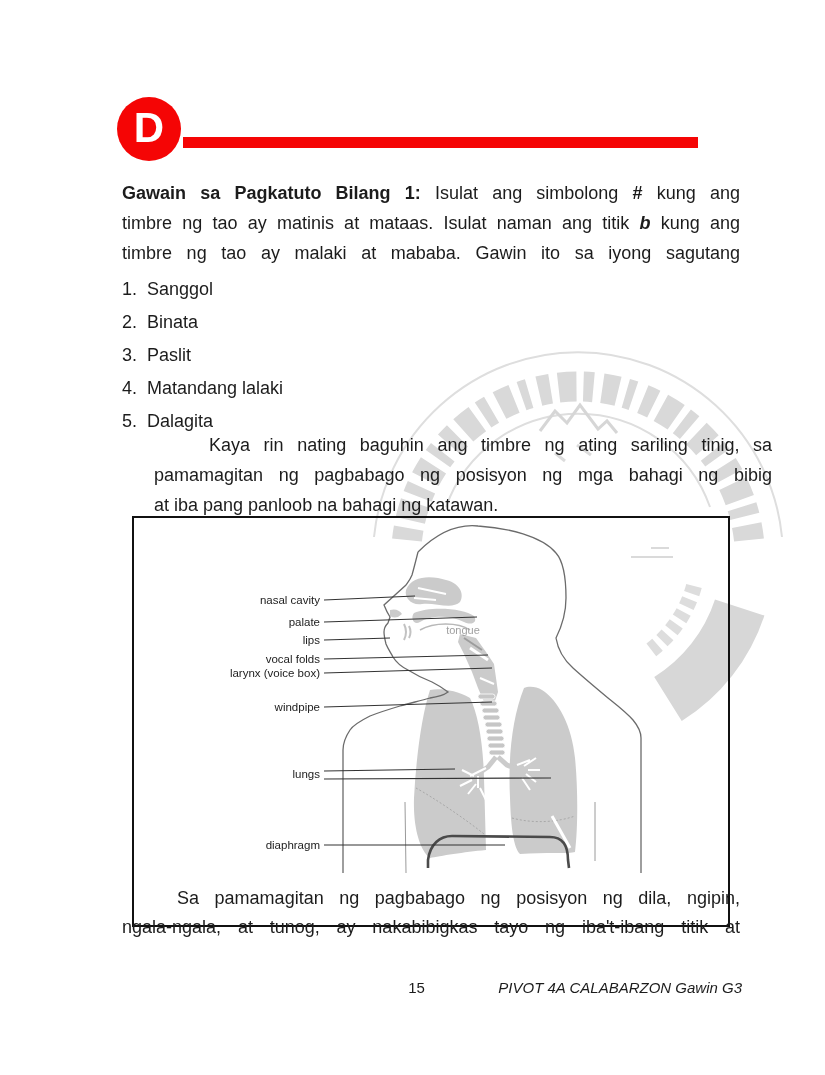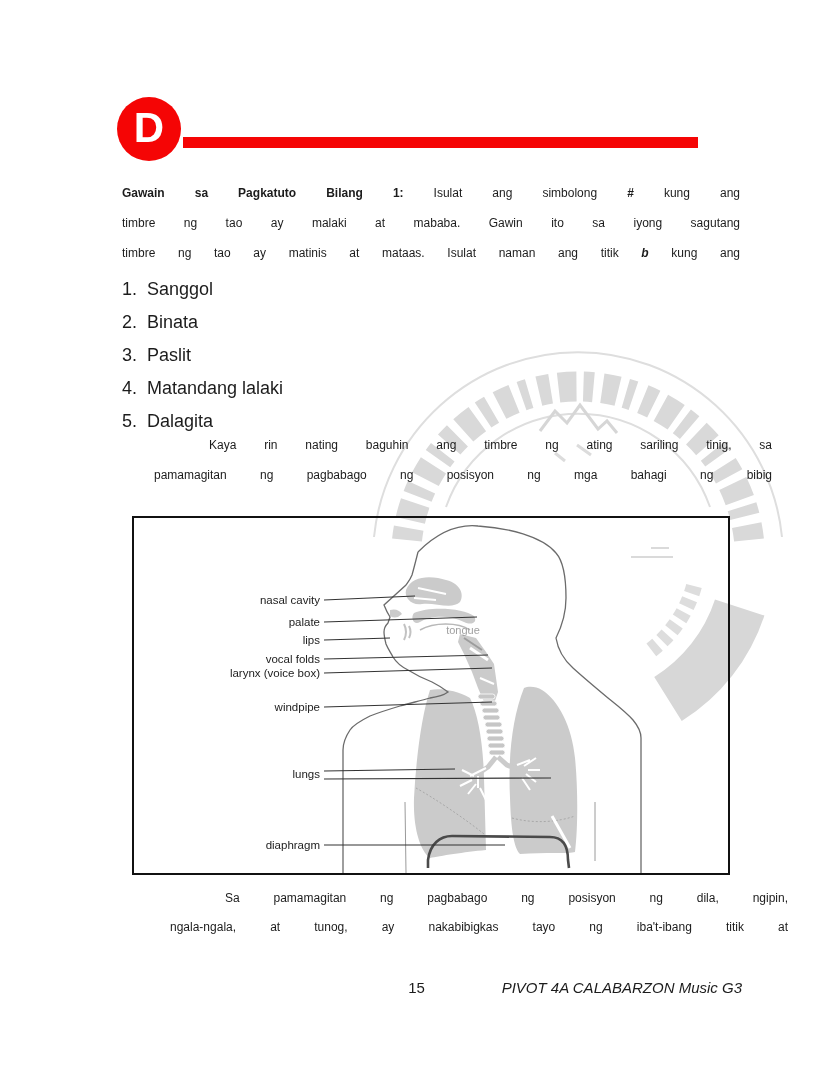--- a/index.html
+++ b/index.html
@@ -11,36 +11,36 @@
   
   .seal{left:355px;top:333px;width:430px;height:410px;z-index:0;}
   
   .badge-circle{
     left:117px;top:97px;width:64px;height:64px;border-radius:50%;
     background:#f50505;z-index:2;display:flex;align-items:center;justify-content:center;
   }
   .badge-letter{color:#ffffff;font-size:42px;font-weight:bold;line-height:1;transform:translateY(-1px);}
   .badge-line{left:183px;top:137px;width:515px;height:11px;background:#f50505;z-index:2;}
   
-  .para{width:618px;font-size:12px;line-height:30px;z-index:2;}
+  .para{width:618px;font-size:18px;line-height:30px;z-index:2;}
   .jline{text-align:justify;text-align-last:justify;}
   .lline{text-align:left;}
   .indent{text-indent:55px;}
   .p1{left:122px;top:178px;}
   .p2{left:122px;top:430px;margin-left:32px;}
-  .p3{left:122px;top:884px;line-height:29px;margin-left:48px;}
+  .p3{left:122px;top:884px;line-height:29px;}
   .b{font-weight:bold;}
   .bi{font-weight:bold;font-style:italic;}
   
   .list{left:122px;top:277px;width:400px;font-size:18px;z-index:2;}
   .li-row{height:31px;display:flex;align-items:flex-start;padding-top:2px;line-height:20px;}
   .li-num{width:25px;flex:none;}
   
   .diagram-box{
-    left:132px;top:516px;width:598px;height:359px;border:2px solid #111;
+    left:132px;top:516px;width:598px;height:411px;border:2px solid #111;
     box-sizing:border-box;z-index:1;background:transparent;
   }
   .diagram-box svg{display:block;}
   .dlabel{font-size:11.5px;fill:#222222;font-family:"Liberation Sans",sans-serif;}
   .tonguetxt{font-size:11px;fill:#a0a0a0;font-family:"Liberation Sans",sans-serif;}
   
   .footer-page{left:4px;top:979px;width:825px;text-align:center;font-size:15px;z-index:2;}
   .footer-right{right:83px;top:979px;font-size:15px;font-style:italic;z-index:2;}
 </style>
 </head>
@@ -64,22 +64,22 @@
   </svg>
 </div>
 
 <div class="abs badge-circle">
   <span class="badge-letter">D</span>
 </div>
 <div class="abs badge-line"></div>
 
 <div class="abs para p1">
   <div class="jline"><span class="b">Gawain sa Pagkatuto Bilang 1:</span><span> Isulat ang simbolong </span><span class="b">#</span><span> kung ang</span></div>
+  <div class="jline"><span>timbre ng tao ay matinis at mataas. Isulat naman ang titik </span><span class="bi">b</span><span> kung ang</span></div>
   <div class="jline">timbre ng tao ay malaki at mababa. Gawin ito sa iyong sagutang</div>
-  <div class="jline"><span>timbre ng tao ay matinis at mataas. Isulat naman ang titik </span><span class="bi">b</span><span> kung ang</span></div>
 </div>
 
 <div class="abs list">
   <div class="li-row">
       <span class="li-num">1.</span>
       <span>Sanggol</span>
     </div>
   <div class="li-row">
       <span class="li-num">2.</span>
       <span>Binata</span>
@@ -94,20 +94,21 @@
     </div>
   <div class="li-row">
       <span class="li-num">5.</span>
       <span>Dalagita</span>
     </div>
 </div>
 
 <div class="abs para p2">
   <div class="jline indent">Kaya rin nating baguhin ang timbre ng ating sariling tinig, sa</div>
   <div class="jline">pamamagitan ng pagbabago ng posisyon ng mga bahagi ng bibig</div>
+  <div class="lline">at iba pang panloob na bahagi ng katawan.</div>
 </div>
 
 <div class="abs diagram-box">
   <svg width="594" height="355" viewBox="0 0 594 355">
 
     <path d="M 296 172 C 288 196 282 240 280 280 C 279 310 286 332 296 340 C 306 338 330 334 352 332 L 350 260 C 349 224 344 196 336 180 C 322 172 306 170 296 172 Z" fill="#cbcbcb"></path>
     <path d="M 390 170 C 378 200 374 240 376 280 C 377 312 380 330 386 336 C 410 334 436 336 441 334 C 444 310 444 270 441 240 C 438 208 424 182 408 172 C 402 168 394 168 390 170 Z" fill="#cbcbcb"></path>
 
     <path d="M 282 270 C 300 280 330 300 350 316" fill="none" stroke="#a8a8a8" stroke-width="1" stroke-dasharray="2 2"></path>
     <path d="M 378 300 C 400 306 424 304 441 298" fill="none" stroke="#a8a8a8" stroke-width="1" stroke-dasharray="2 2"></path>
@@ -176,13 +177,13 @@
     <text class="tonguetxt" x="329" y="116" text-anchor="middle">tongue</text>
   </svg>
 </div>
 
 <div class="abs para p3">
   <div class="jline indent">Sa pamamagitan ng pagbabago ng posisyon ng dila, ngipin,</div>
   <div class="jline">ngala-ngala, at tunog, ay nakabibigkas tayo ng iba't-ibang titik at</div>
 </div>
 
 <div class="abs footer-page">15</div>
-<div class="abs footer-right">PIVOT 4A CALABARZON Music G3</div>
+<div class="abs footer-right">PIVOT 4A CALABARZON Gawin G3</div>
 
 </body></html>

